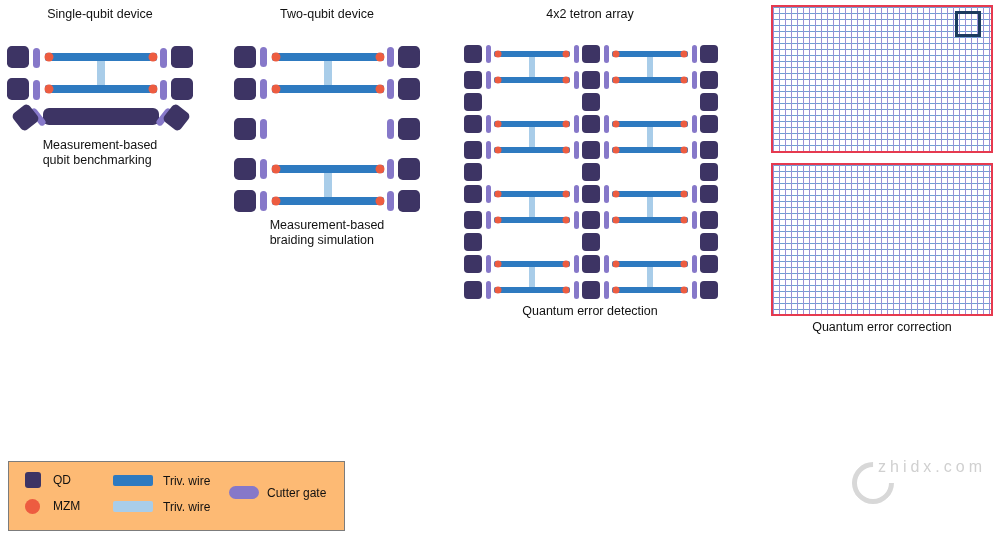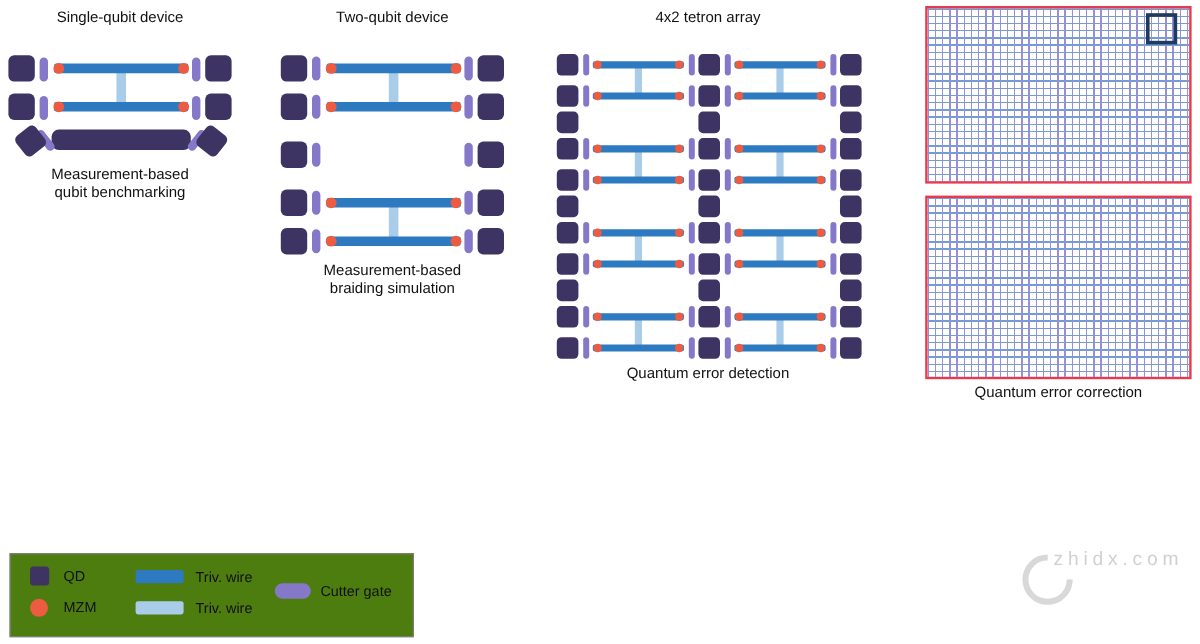--- a/index.html
+++ b/index.html
@@ -1,38 +1,38 @@
 <!DOCTYPE html>
 <html style="--qd: #3d3464; --mzm: #ed5c40; --topo-wire: #2e7ac0; --triv-wire: #a9cde9; --cutter-gate: #8678c9; --logical-outline: #e63a4f; --grid-vertical: #9a8fd6; --grid-horizontal: #6f9fd2; --tetron-highlight: #1c3b5e;"><head>
 <meta charset="utf-8">
 <style>
   *{margin:0;padding:0;box-sizing:border-box}
   html,body{width:1000px;height:537px}
   body{background:#fff;font-family:"Liberation Sans",sans-serif;position:relative;overflow:hidden;color:#111}
 
   .panel{position:absolute;display:flex;flex-direction:column;align-items:center}
   .ptitle{font-size:12.5px;font-weight:400;line-height:18px;height:18px;margin-bottom:21px;white-space:nowrap;color:#111}
-  .caption{font-size:12.5px;line-height:15px;text-align:center;white-space:pre-line;margin-top:4px;color:#111}
+  .caption{font-size:12.5px;line-height:15px;white-space:pre-line;margin-top:4px;color:#111}
 
   .p1{left:5px;top:5px;width:190px}
   .p2{left:232px;top:5px;width:190px}
   .p3{left:458px;top:5px;width:264px}
   .p4{left:770px;top:5px;width:224px}
 
   .logical-array{position:relative;width:224px;height:311px}
   .logical-qubit{position:absolute;left:1px;width:222px;border:2px solid var(--logical-outline);
     background-image:
       repeating-linear-gradient(90deg, var(--grid-vertical) 0px, var(--grid-vertical) 1.2px, transparent 1.2px, transparent 6px),
       repeating-linear-gradient(180deg, var(--grid-horizontal) 0px, var(--grid-horizontal) 1.2px, transparent 1.2px, transparent 6px);
   }
   .lq1{top:0;height:148px}
   .lq2{top:158px;height:153px}
   .tetron-highlight{position:absolute;right:10px;top:4px;width:26px;height:26px;border:3px solid var(--tetron-highlight)}
 
-  .legend{position:absolute;left:8px;top:461px;width:337px;height:70px;border:1px solid #7c7c7c;background:#4d7c0f}
+  .legend{position:absolute;left:8px;top:461px;width:337px;height:70px;border:1px solid #7c7c7c;background:#fdba74}
   .sw{position:absolute;display:block}
   .sw-qd{left:16px;top:10px;width:16px;height:16px;border-radius:3px;background:var(--qd)}
   .sw-mzm{left:16px;top:37px;width:15px;height:15px;border-radius:50%;background:var(--mzm)}
   .sw-topo{left:104px;top:13px;width:40px;height:11px;border-radius:2px;background:var(--topo-wire)}
   .sw-triv{left:104px;top:39px;width:40px;height:11px;border-radius:2px;background:var(--triv-wire)}
   .sw-cutter{left:220px;top:24px;width:30px;height:13px;border-radius:6.5px;background:var(--cutter-gate)}
   .lg-label{position:absolute;font-size:12px;line-height:16px;color:#111}
   .l-qd{left:44px;top:10px}
   .l-mzm{left:44px;top:36px}
   .l-topo{left:154px;top:11px}

